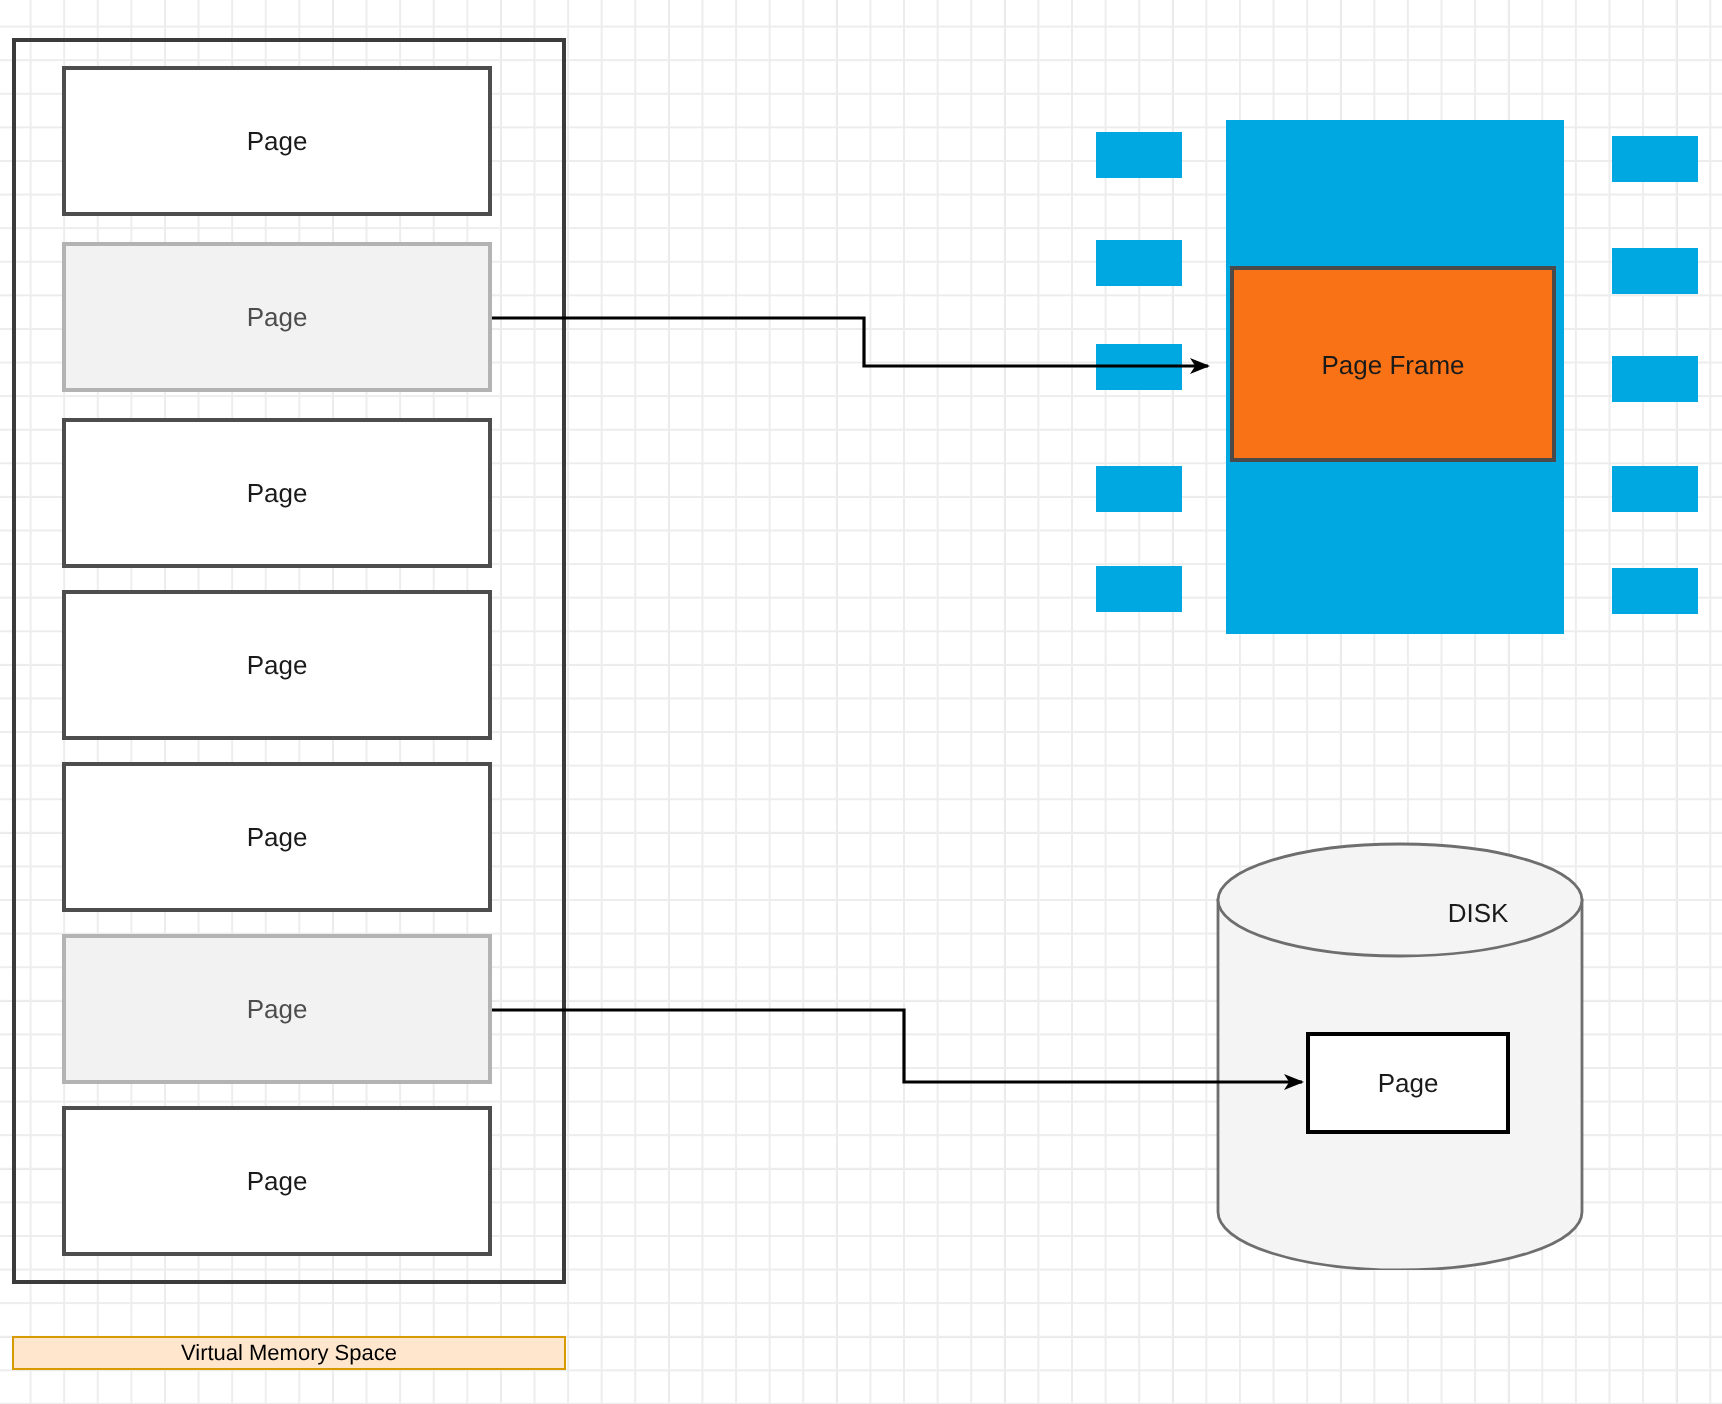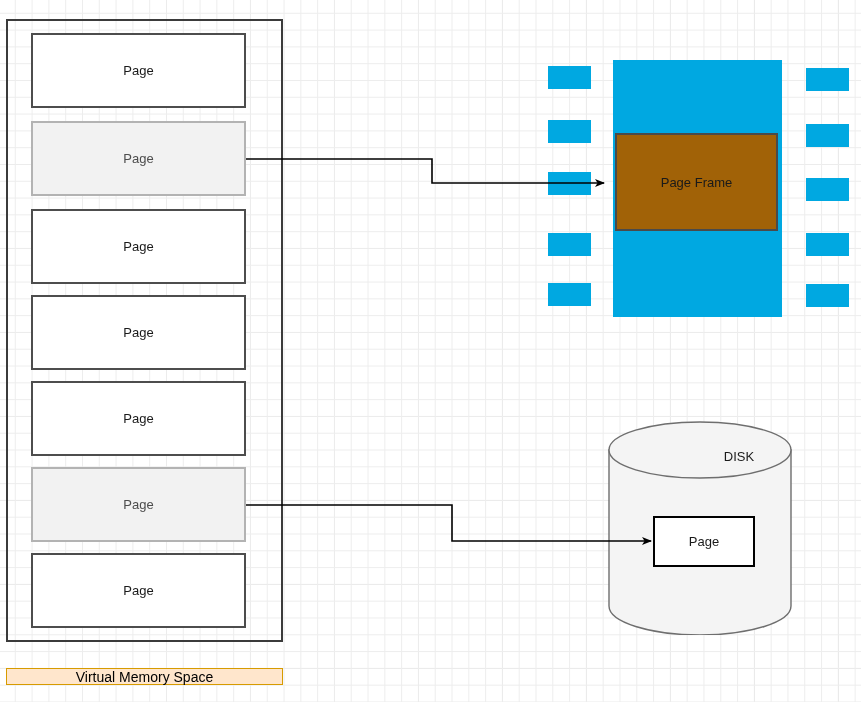--- a/index.html
+++ b/index.html
@@ -73,21 +73,21 @@
     left: 6px;
     top: 668px;
     width: 277px;
     height: 17px;
     box-sizing: border-box;
     background: #ffe6cc;
     border: 1px solid #d79b00;
     display: flex;
     align-items: center;
     justify-content: center;
-    font-size: 14px;
+    font-size: 11px;
     color: #000000;
   }
 
   
   #chip-body {
     position: absolute;
     left: 613px;
     top: 60px;
     width: 169px;
     height: 257px;
@@ -103,21 +103,21 @@
   .chip-pin.right { left: 806px; }
 
   #page-frame {
     position: absolute;
     left: 615px;
     top: 133px;
     width: 163px;
     height: 98px;
     box-sizing: border-box;
     border: 2px solid #4a4a4a;
-    background: #a16207;
+    background: #f97316;
     display: flex;
     align-items: center;
     justify-content: center;
     font-size: 13px;
     color: #1a1a1a;
   }
 
   
   #disk {
     position: absolute;

